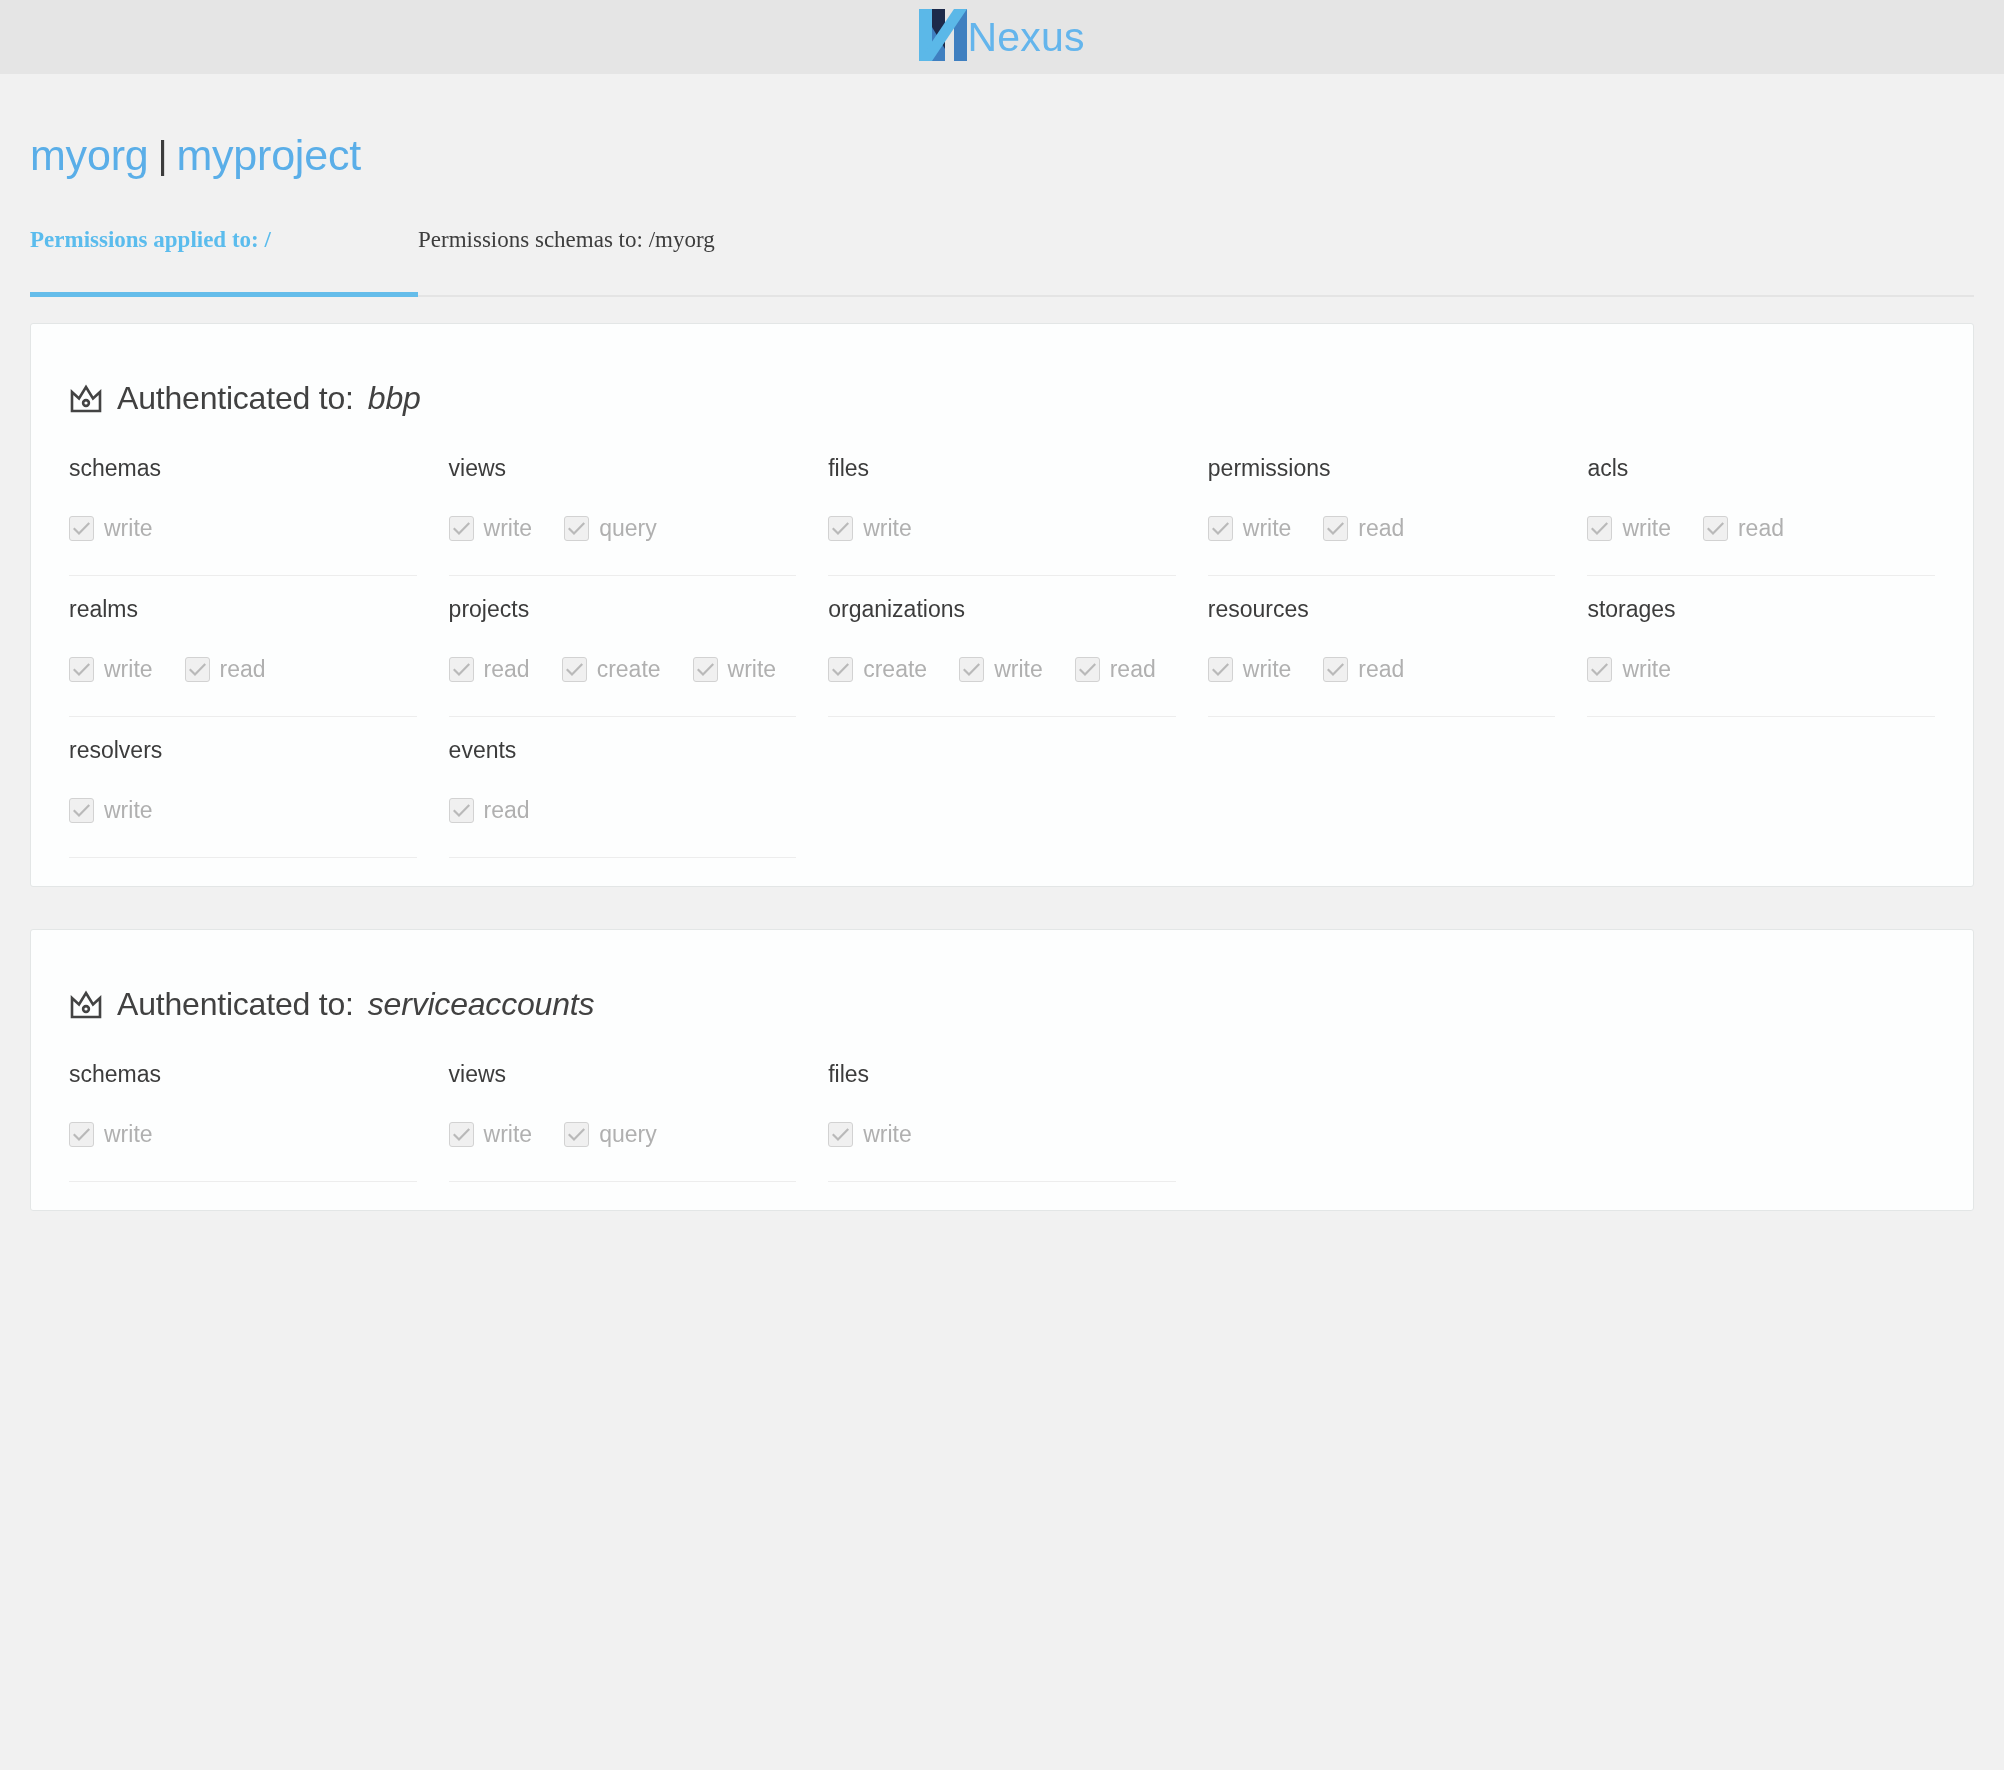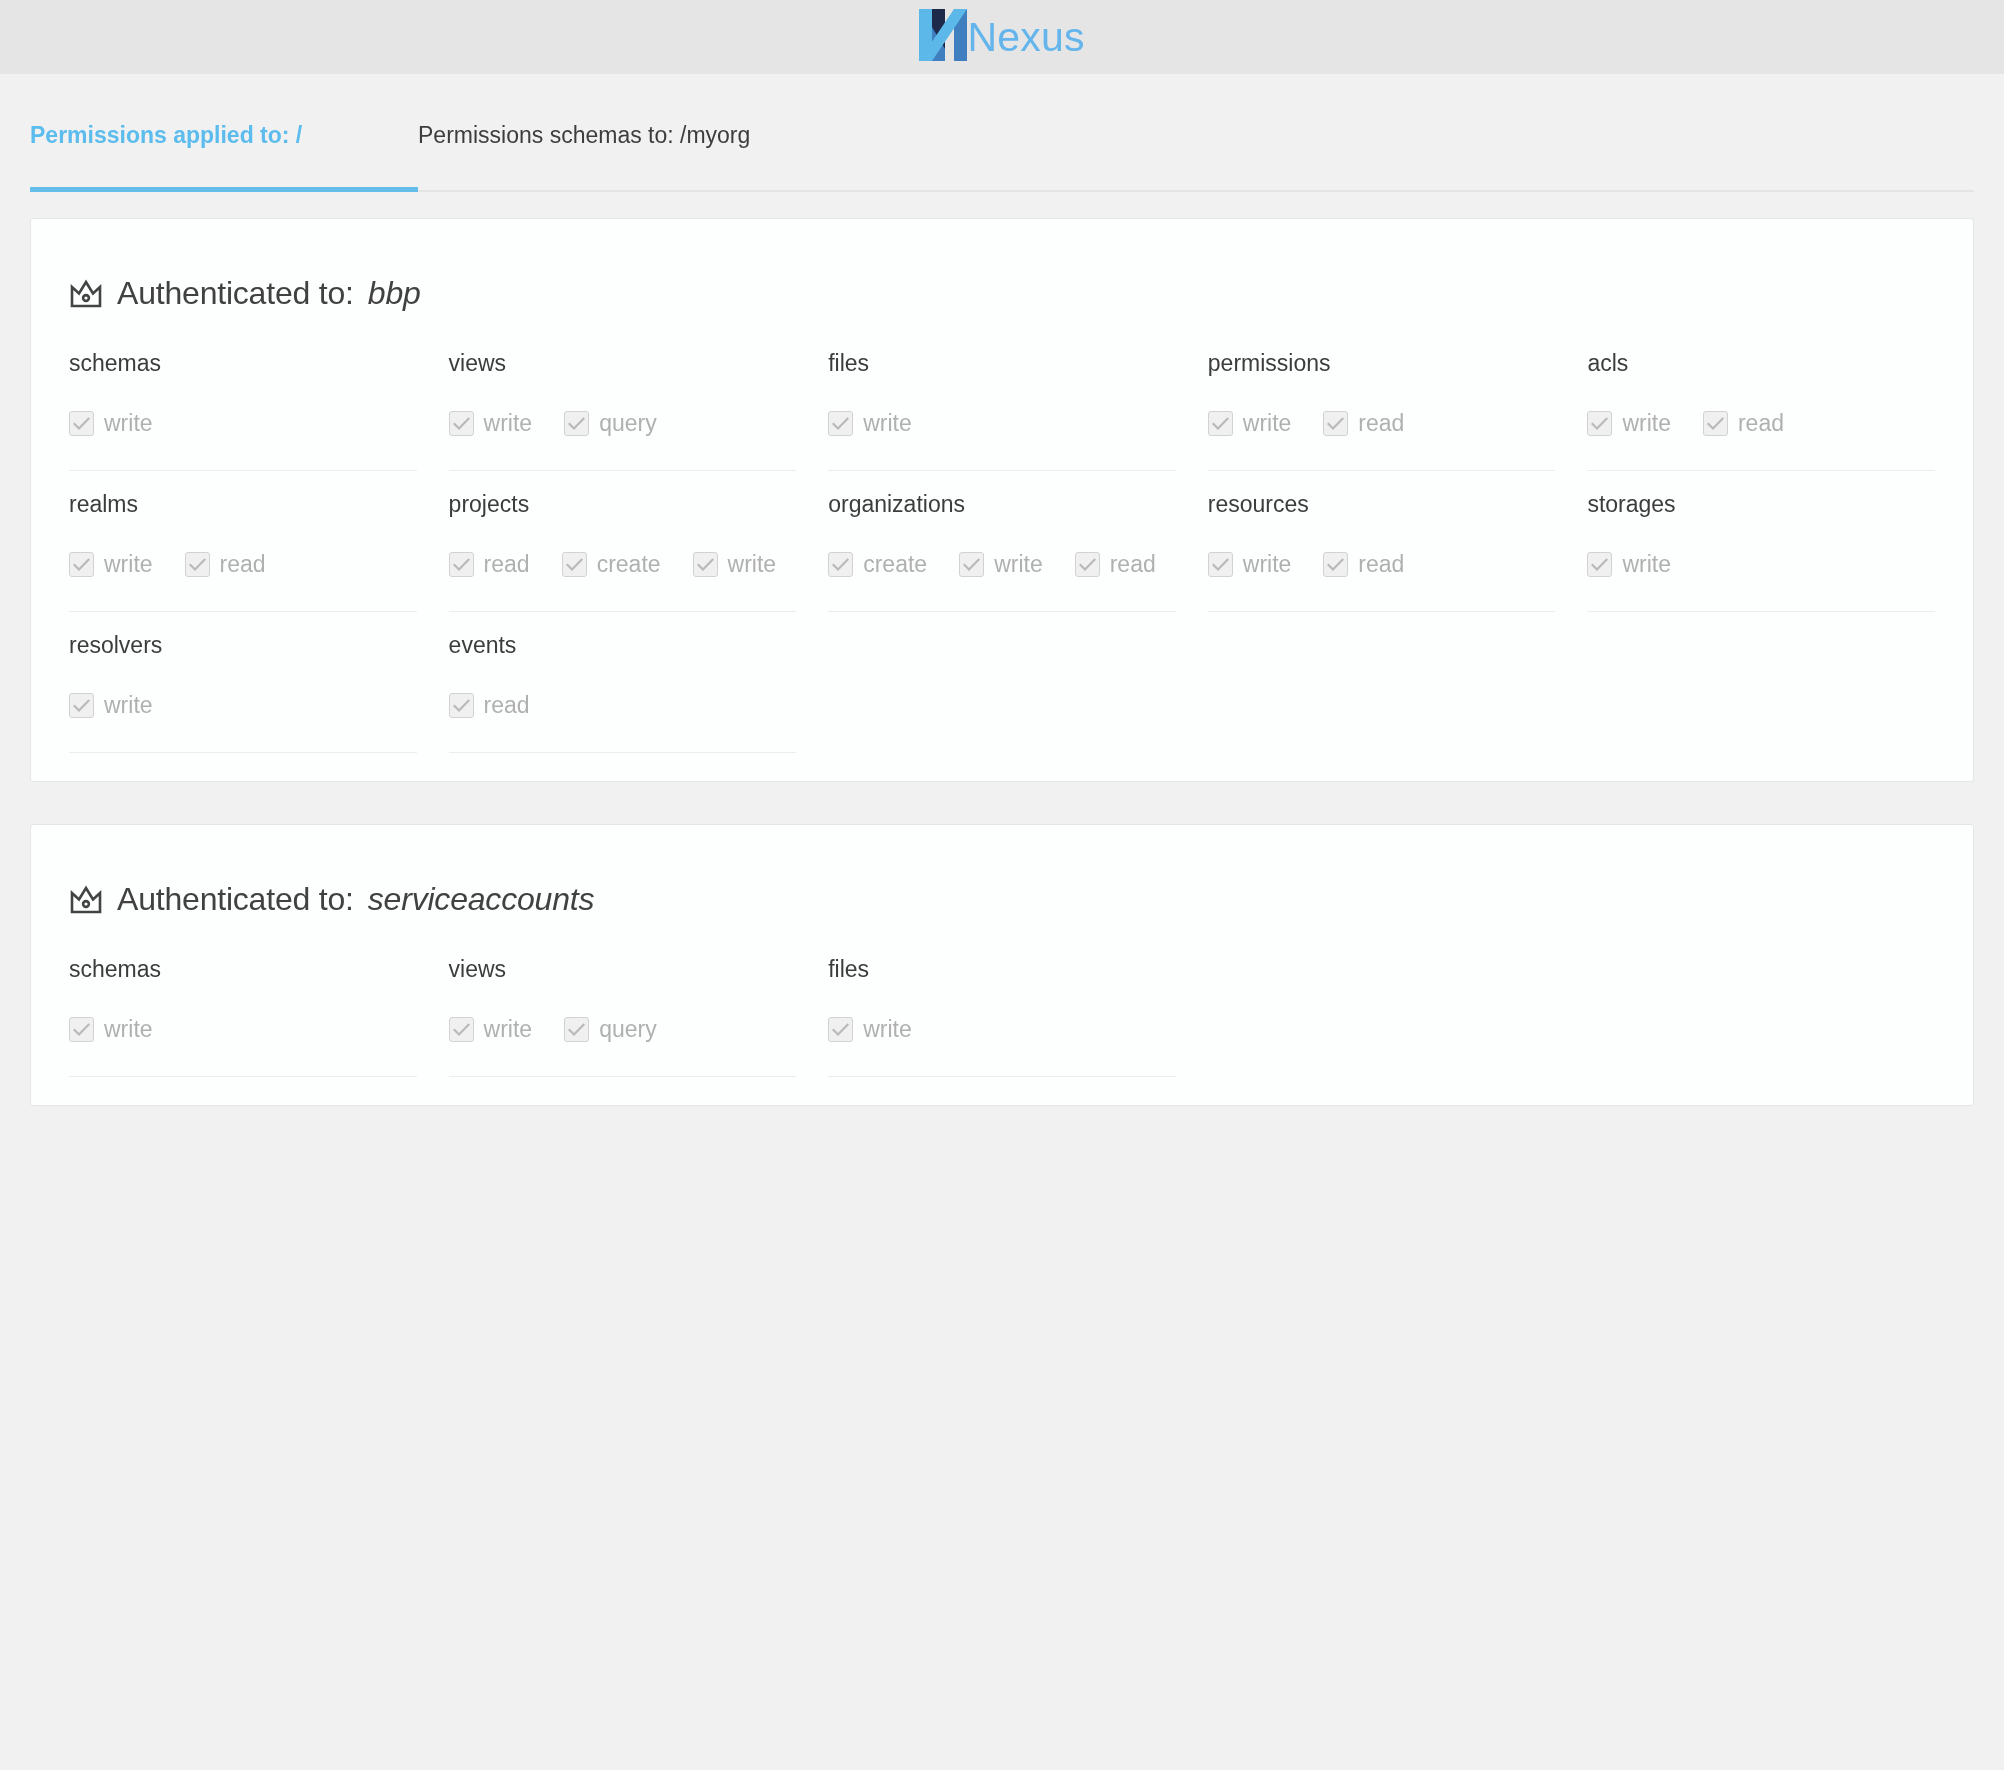--- a/index.html
+++ b/index.html
@@ -54,20 +54,21 @@
   .breadcrumb a { color: #5aaee8; text-decoration: none; }
 
   
   .tabs {
     margin-top: 42px;
     display: flex;
     align-items: flex-start;
     position: relative;
     border-bottom: 2px solid #e4e4e4;
     height: 76px;
+    font-family: Liberation Serif, serif;
   }
   .tab {
     font-size: 23px;
     color: #3d3d3d;
     padding: 6px 0 0 0;
     margin-right: 0;
     white-space: nowrap;
     cursor: pointer;
     position: relative;
     height: 100%;
@@ -169,20 +170,23 @@
         <polygon points="0,52 13,52 48,0 35,0" fill="#5bb8e8"></polygon>
         <polygon points="13,18 26,40 26,52 13,52" fill="#1d2a4a" opacity="0.0"></polygon>
       </svg>
     </span>
     <span class="brand-name">Nexus</span>
   </div>
 </div>
 
 <div class="page">
 
+  <div class="breadcrumb">
+    <a href="#">myorg</a><span class="sep">|</span><a href="#">myproject</a>
+  </div>
 
   <div class="tabs" id="tab-bar">
       <div class="tab"><span>Permissions applied to: /</span></div>
       <div class="tab"><span>Permissions schemas to: /myorg</span></div>
     </div>
 
   <div id="cards-root">
       <div class="card">
         <div class="card-title">
           <span style="display: inline-flex;">

